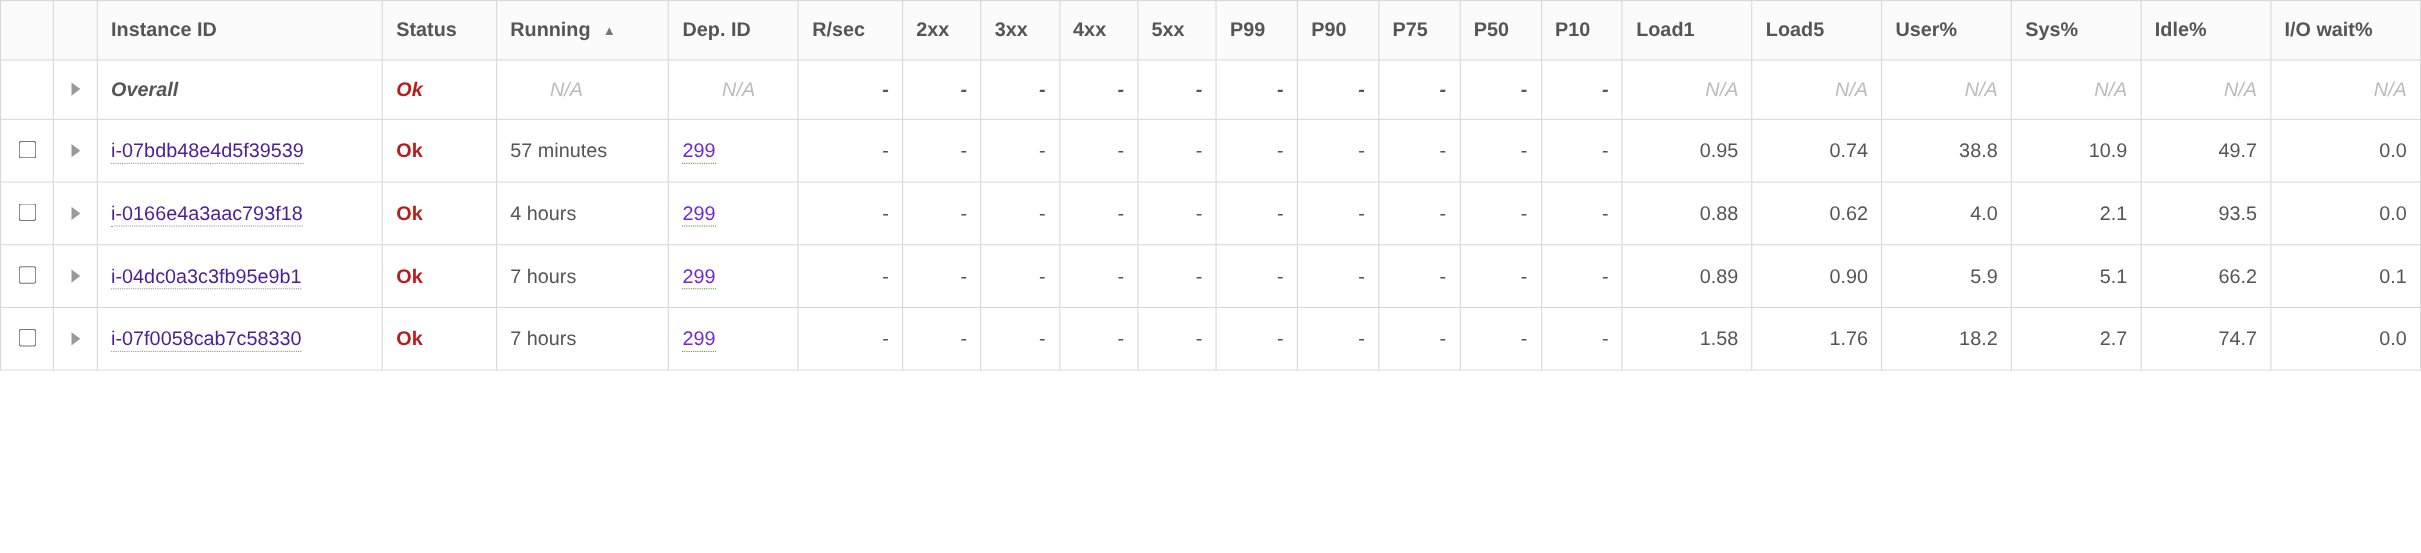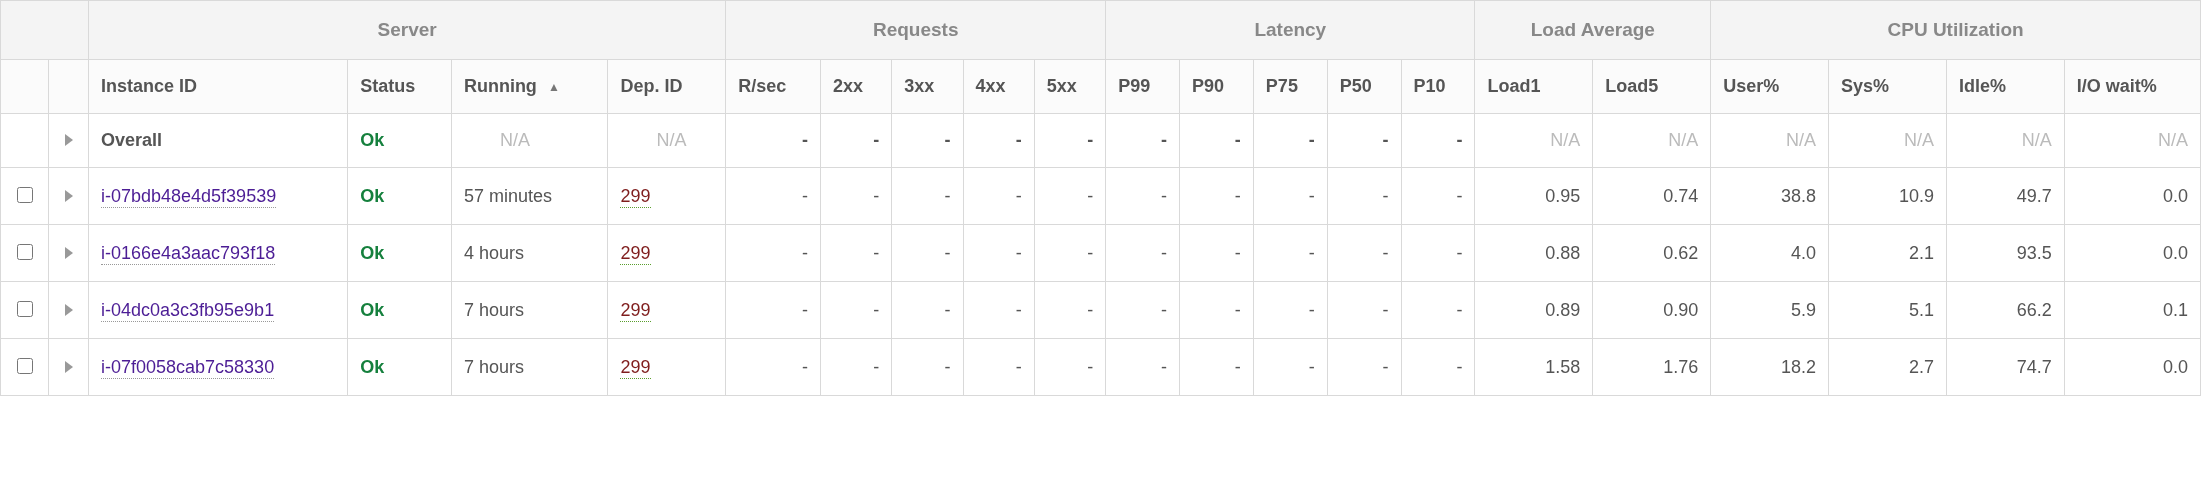--- a/index.html
+++ b/index.html
@@ -47,36 +47,36 @@
   }
   tbody td {
     background: #fff;
     font-size: 18px;
     color: #555;
     vertical-align: middle;
     padding: 16px 12px;
   }
   .col-checkbox { width: 40px; text-align: center; }
   .col-expand { width: 40px; text-align: center; }
-  tbody tr.overall-row td { font-weight: 700; }
+  tbody tr.overall-row td { font-weight: 700; font-style: italic; }
   tbody tr.overall-row td.na,
   tbody tr.data-row td.running,
   tbody tr.data-row td.num { font-weight: 400; }
-  .status-ok { color: #15803d; font-weight: 700; text-align: right; }
+  .status-ok { color: #b91c1c; font-weight: 700; text-align: right; }
   .na { color: #bbb; padding-left: 48px; }
   .dash { text-align: right; color: #555; }
   .num { text-align: right; }
   .instance-link {
     color: #4c1d95;
     text-decoration: none;
     border-bottom: 1px dotted #999;
     padding-bottom: 1px;
   }
   .dep-link {
-    color: #7f1d1d;
+    color: #6d28d9;
     text-decoration: none;
     border-bottom: 1px dotted #5a9e2d;
     padding-bottom: 1px;
     text-align: center;
   }
   .expand-caret {
     display: inline-block;
     width: 0; height: 0;
     border-top: 6px solid transparent;
     border-bottom: 6px solid transparent;
@@ -86,28 +86,20 @@
   input[type="checkbox"].row-check {
     width: 16px; height: 16px;
     cursor: pointer;
   }
 </style>
 </head>
 <body>
 
 <table>
   <thead>
-    <tr class="group-row">
-      <th colspan="2"></th>
-      <th colspan="4">Server</th>
-      <th colspan="5">Requests</th>
-      <th colspan="5">Latency</th>
-      <th colspan="2">Load Average</th>
-      <th colspan="4">CPU Utilization</th>
-    </tr>
     <tr class="col-row">
       <th class="col-checkbox"></th>
       <th class="col-expand"></th>
       <th class="sortable">Instance ID</th>
       <th class="sortable">Status</th>
       <th class="sortable">
         <span>Running</span>
         <span class="sort-indicator">▲</span>
       </th>
       <th class="sortable">Dep. ID</th>

